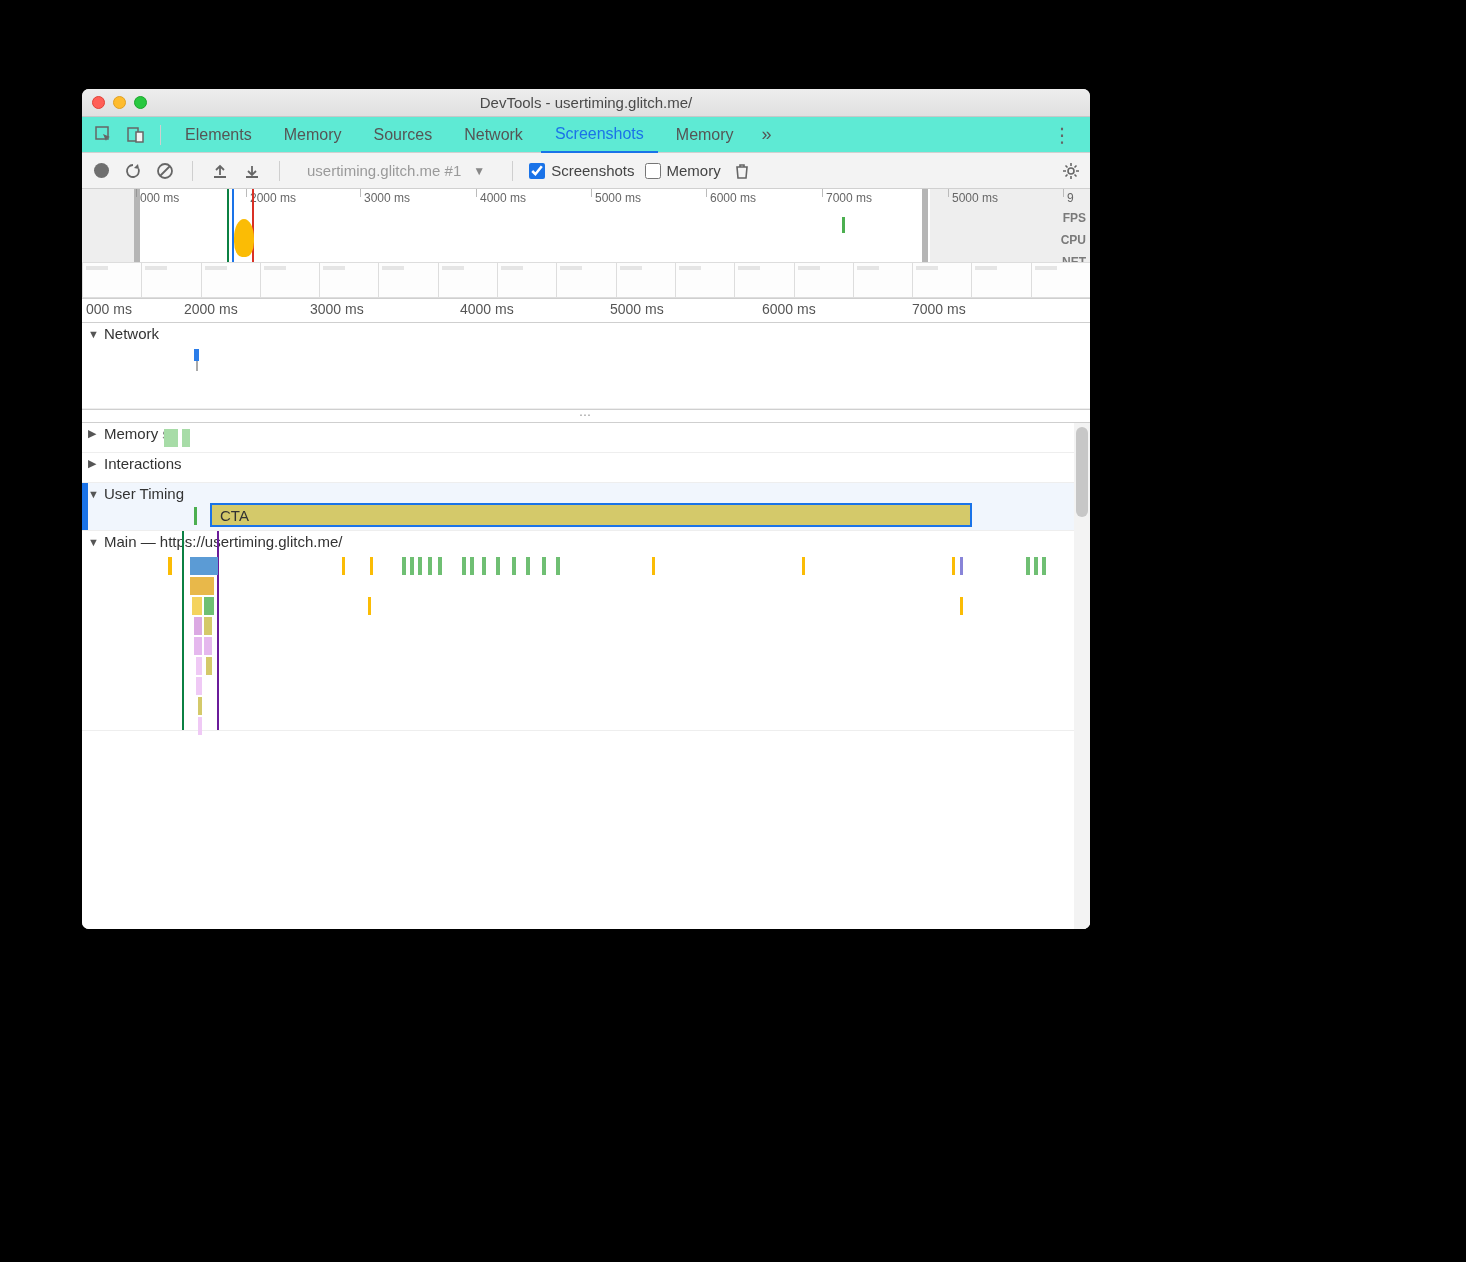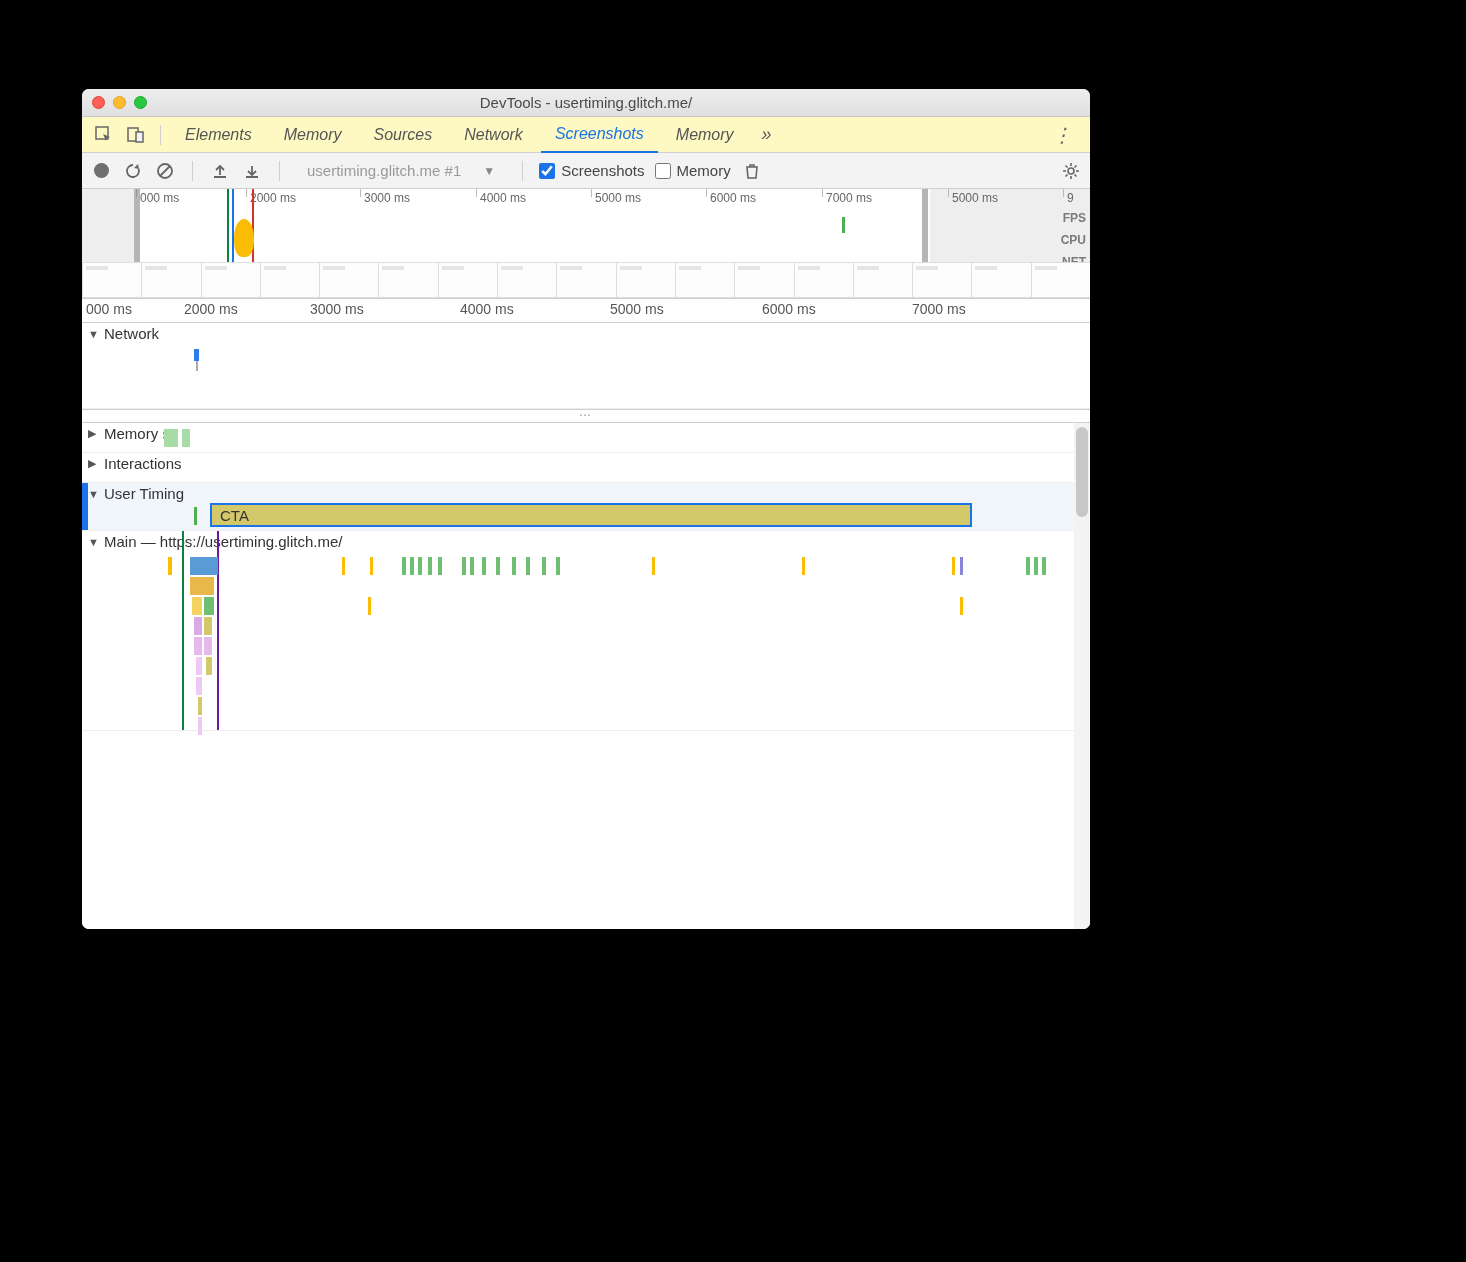--- a/index.html
+++ b/index.html
@@ -41,22 +41,22 @@
   .traffic span { width:13px; height:13px; border-radius:50%; display:block; }
   .tl-close{background:#ff5f57;border:1px solid #e14136;}
   .tl-min{background:#febc2e;border:1px solid #dfa023;}
   .tl-max{background:#28c840;border:1px solid #1ba62c;}
   .title-text{
     position:absolute; left:0; right:0; text-align:center;
     font-size:15px; color:#4a4a4a;
   }
   
   .tabstrip{
-    height:36px; background:#fef9c3; border-bottom:1px solid #d0d0d0;
-    display:flex; align-items:center; padding:0 8px; gap:4px;font-style:italic;
+    height:36px; background:#5eead4; border-bottom:1px solid #d0d0d0;
+    display:flex; align-items:center; padding:0 8px; gap:4px;
   }
   .tabstrip .icon-btn{
     width:28px;height:28px;display:flex;align-items:center;justify-content:center;
     color:#5a5a5a;
   }
   .sep{width:1px;height:20px;background:#cfcfcf;margin:0 6px;}
   .tab{
     padding:0 14px;height:36px;display:flex;align-items:center;
     font-size:16px;color:#555;cursor:pointer;
   }
@@ -64,21 +64,21 @@
   .more-btn{font-size:18px;color:#555;padding:0 10px;cursor:pointer;}
   .kebab{margin-left:auto;font-size:20px;color:#666;padding:0 10px;cursor:pointer;}
   
   .toolbar{
     height:36px;background:#f3f3f3;border-bottom:1px solid #d0d0d0;
     display:flex;align-items:center;padding:0 8px;gap:10px;
   }
   .tb-icon{width:22px;height:22px;display:flex;align-items:center;justify-content:center;color:#5a5a5a;cursor:pointer;}
   .circle-filled{width:15px;height:15px;border-radius:50%;background:#6f6f6f;}
   .profile-select{
-    display:flex;align-items:center;gap:22px;
+    display:flex;align-items:center;gap:12px;
     padding:2px 10px;border:1px solid transparent;color:#9a9a9a;font-size:15px;
   }
   .profile-select .chev{color:#888;font-size:12px;}
   .chk{display:flex;align-items:flex-end;gap:6px;font-size:15px;color:#444;}
   .chk input{width:16px;height:16px;accent-color:#1a73e8;}
   .gear{margin-left:auto;}
   
   .overview{
     height:110px;border-bottom:1px solid #cfcfcf;position:relative;background:#fff;
   }

